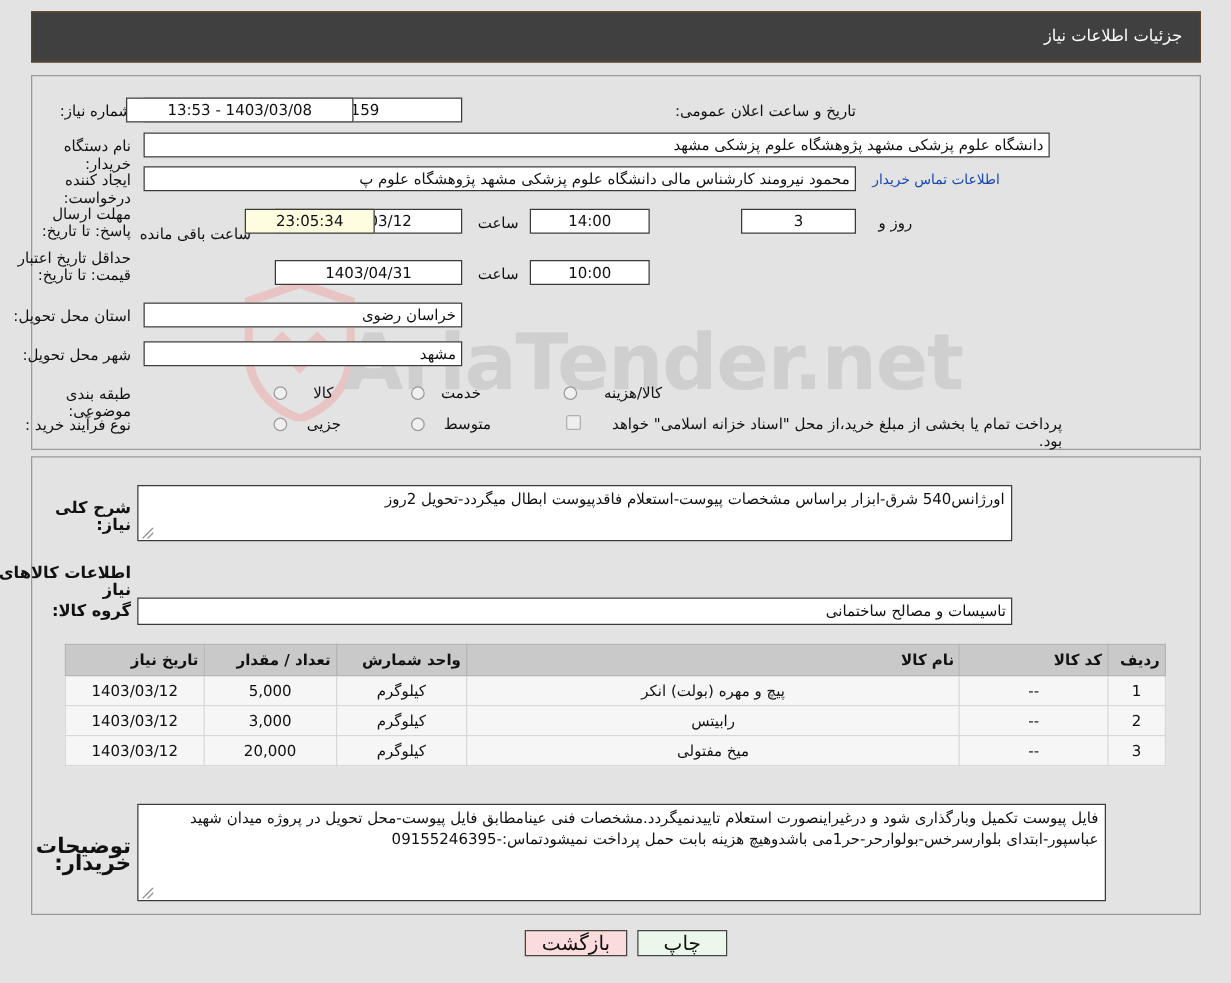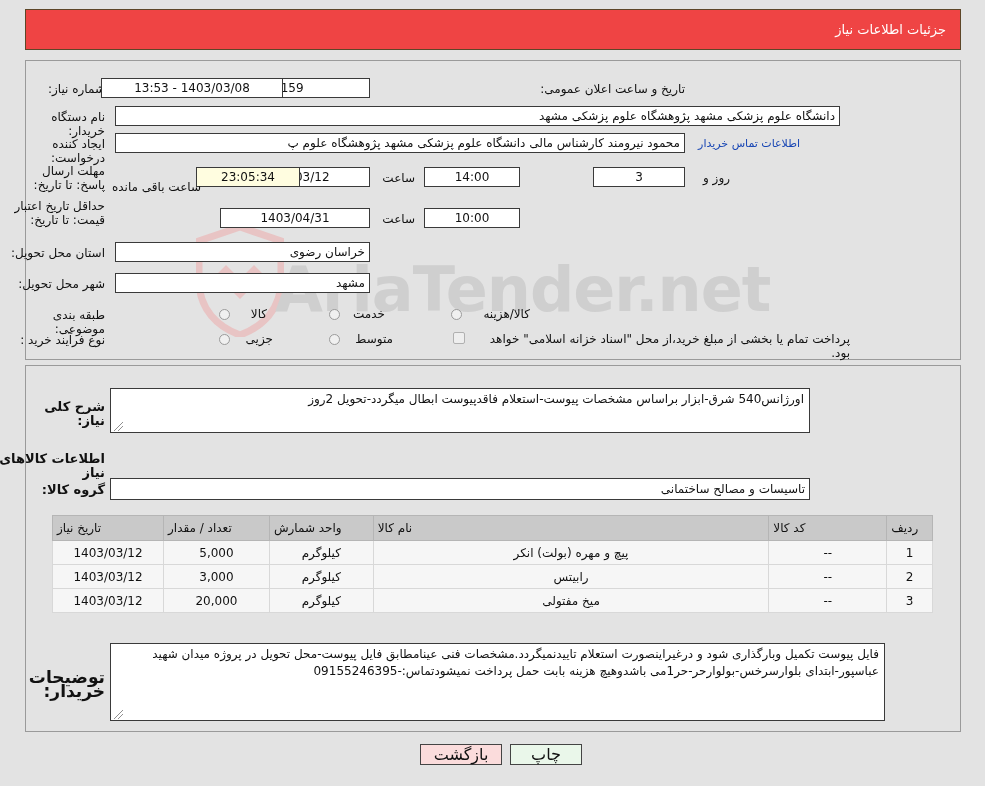--- a/index.html
+++ b/index.html
@@ -22,21 +22,21 @@
   }
   #watermark .wmtext{
     position:absolute;left:275px;top:38px;
     font-family:"DejaVu Sans","Liberation Sans",sans-serif;
     font-size:62px;font-weight:bold;color:#cfcfcf;
     letter-spacing:-1px;direction:ltr;white-space:nowrap;
   }
   
   .top-header{
     position:absolute;left:25px;top:9px;width:936px;height:41px;
-    background:#ef4444;border:1px solid #5d4628;
+    background:#404040;border:1px solid #5d4628;
     box-sizing:border-box;z-index:2;
   }
   .top-header .title{
     position:absolute;right:14px;top:12px;
     color:#ffffff;font-size:13px;
   }
   
   .panel{
     position:absolute;background:transparent;
     border:1px solid #9a9a9a;box-sizing:border-box;z-index:1;
@@ -89,22 +89,22 @@
     width:9px;height:9px;opacity:.65;
   }
   
   #goods-table{
     position:absolute;left:52px;top:515px;width:881px;
     border-collapse:collapse;z-index:3;
     font-size:12px;background:#ffffff;
   }
   #goods-table th{
     background:#c9c9c9;border:1px solid #b5b5b5;
-    font-weight:normal;color:#111;height:24px;padding:0 4px;
-    text-align:left;
+    font-weight:bold;color:#111;height:24px;padding:0 4px;
+    text-align:right;
   }
   #goods-table td{
     border:1px solid #d8d8d8;background:#f6f6f6;
     height:23px;padding:0 6px;text-align:center;color:#111;
   }
   #goods-table td.name{text-align:center;}
   
   .btn{
     position:absolute;box-sizing:border-box;
     height:21px;font-size:16px;color:#111;

